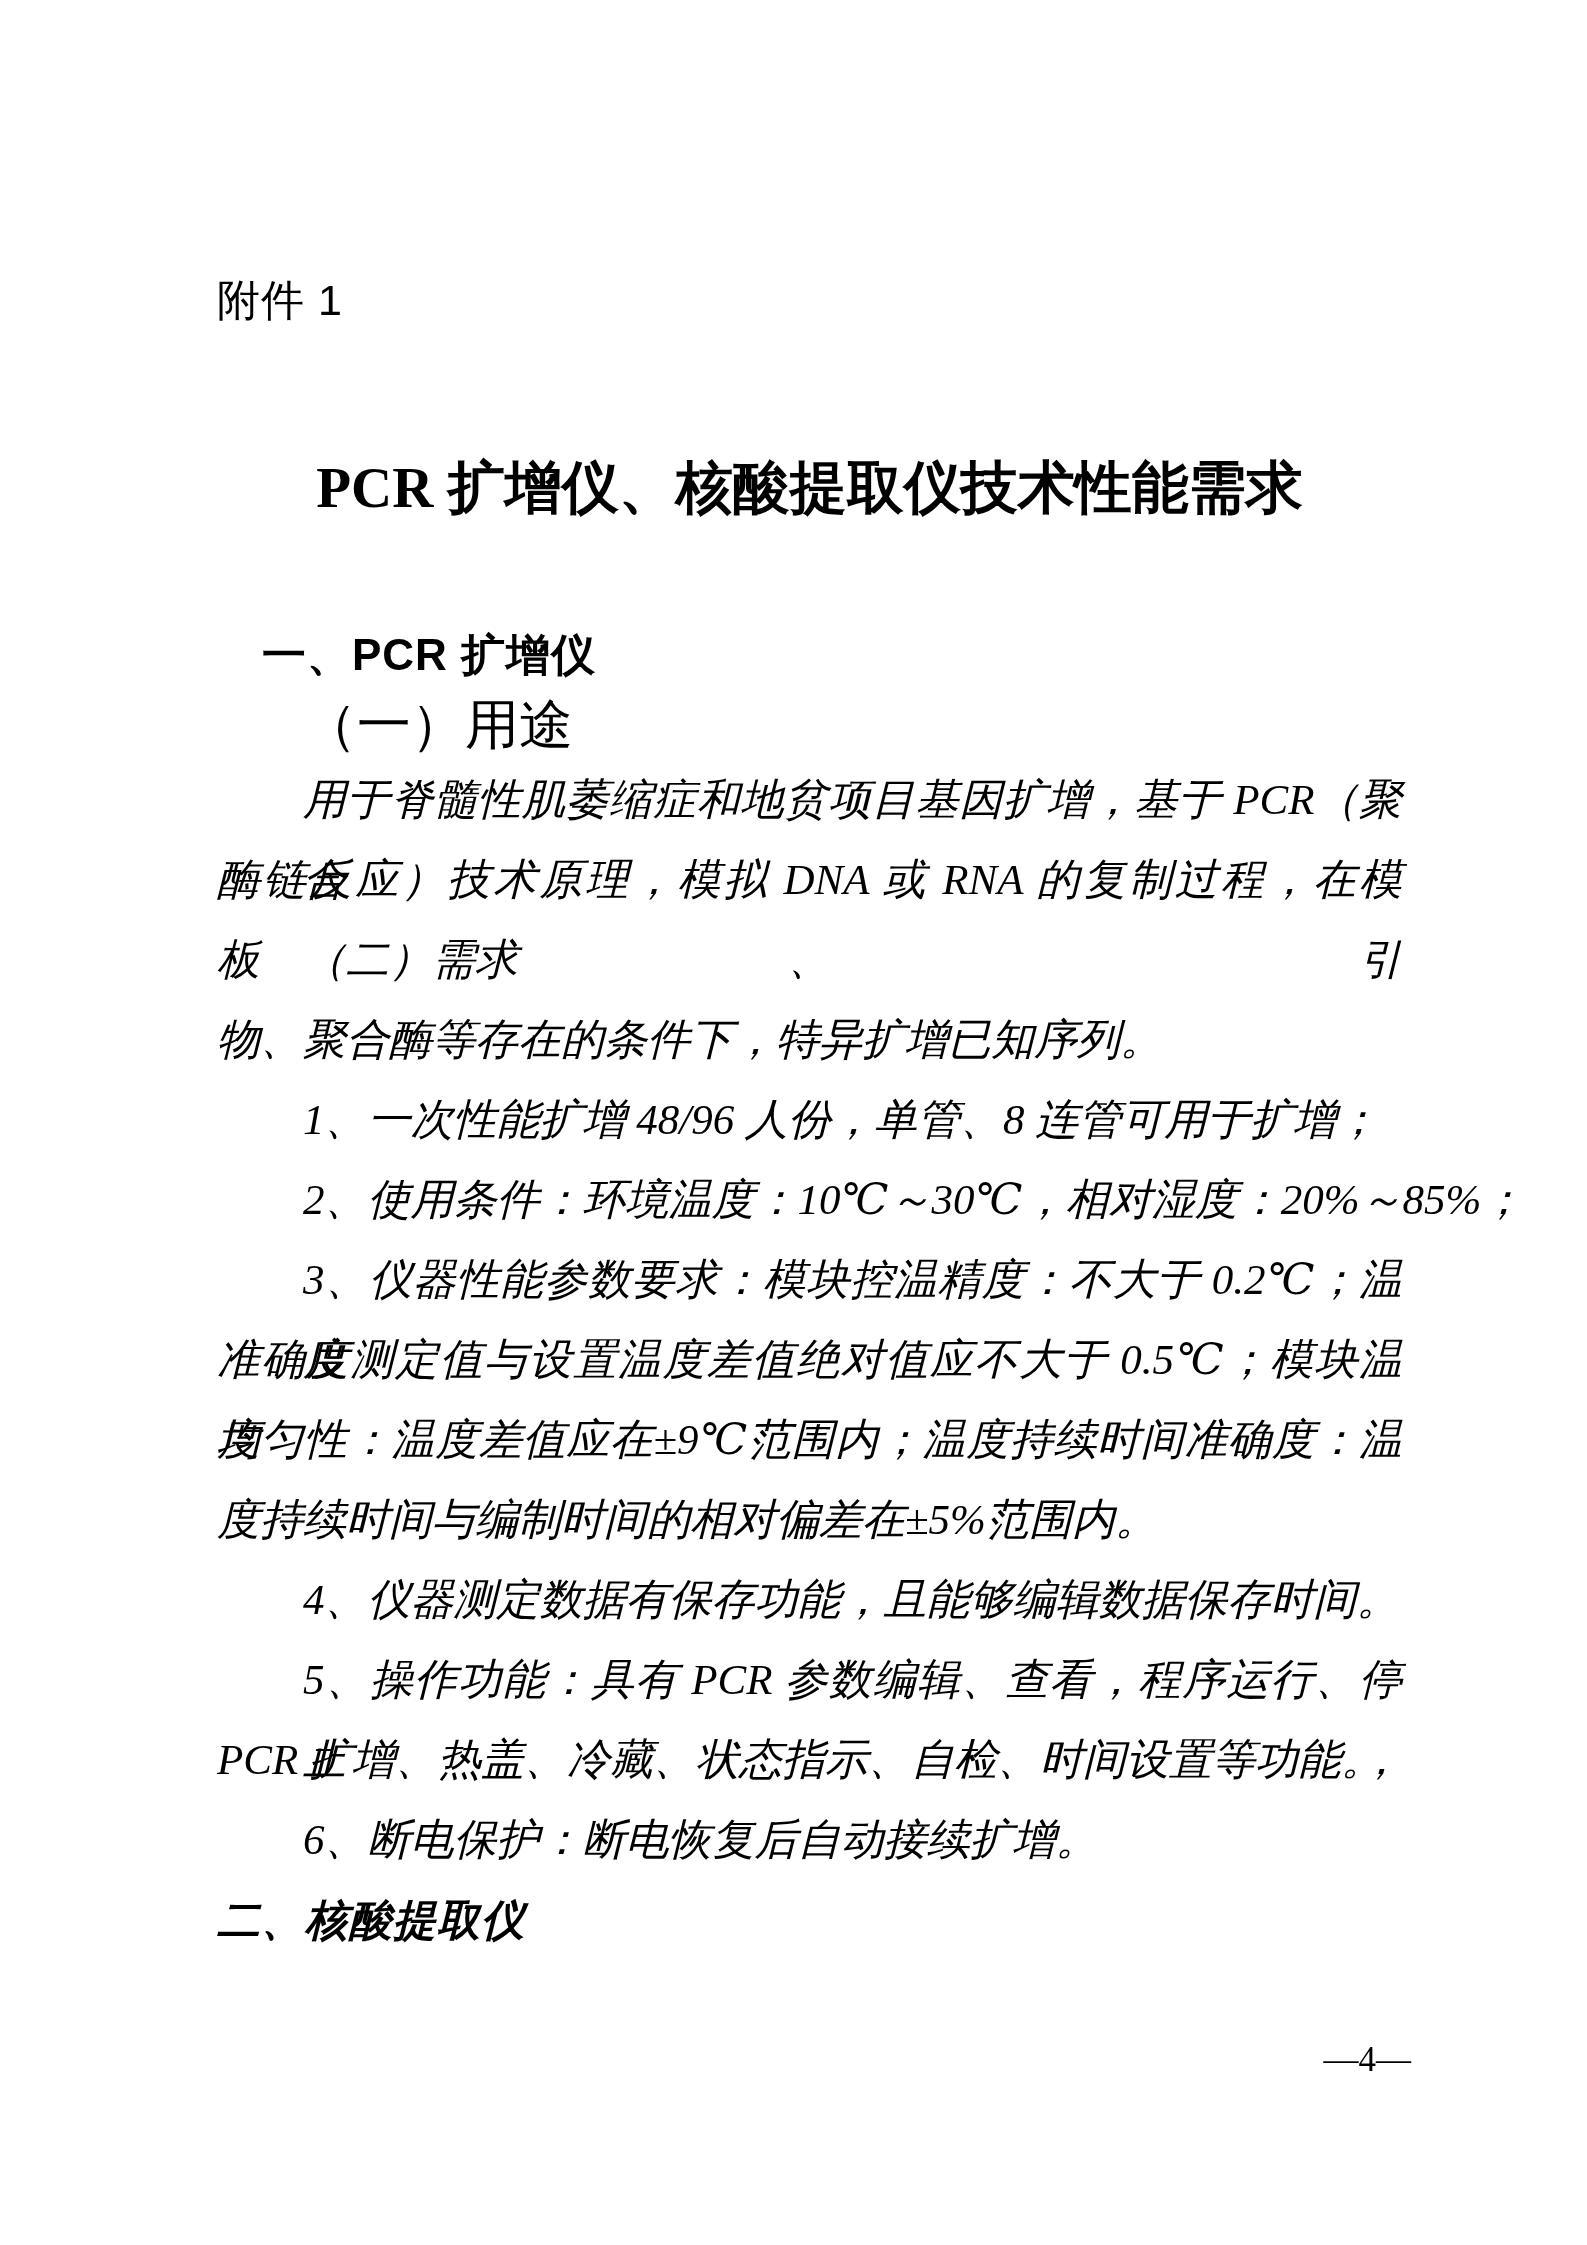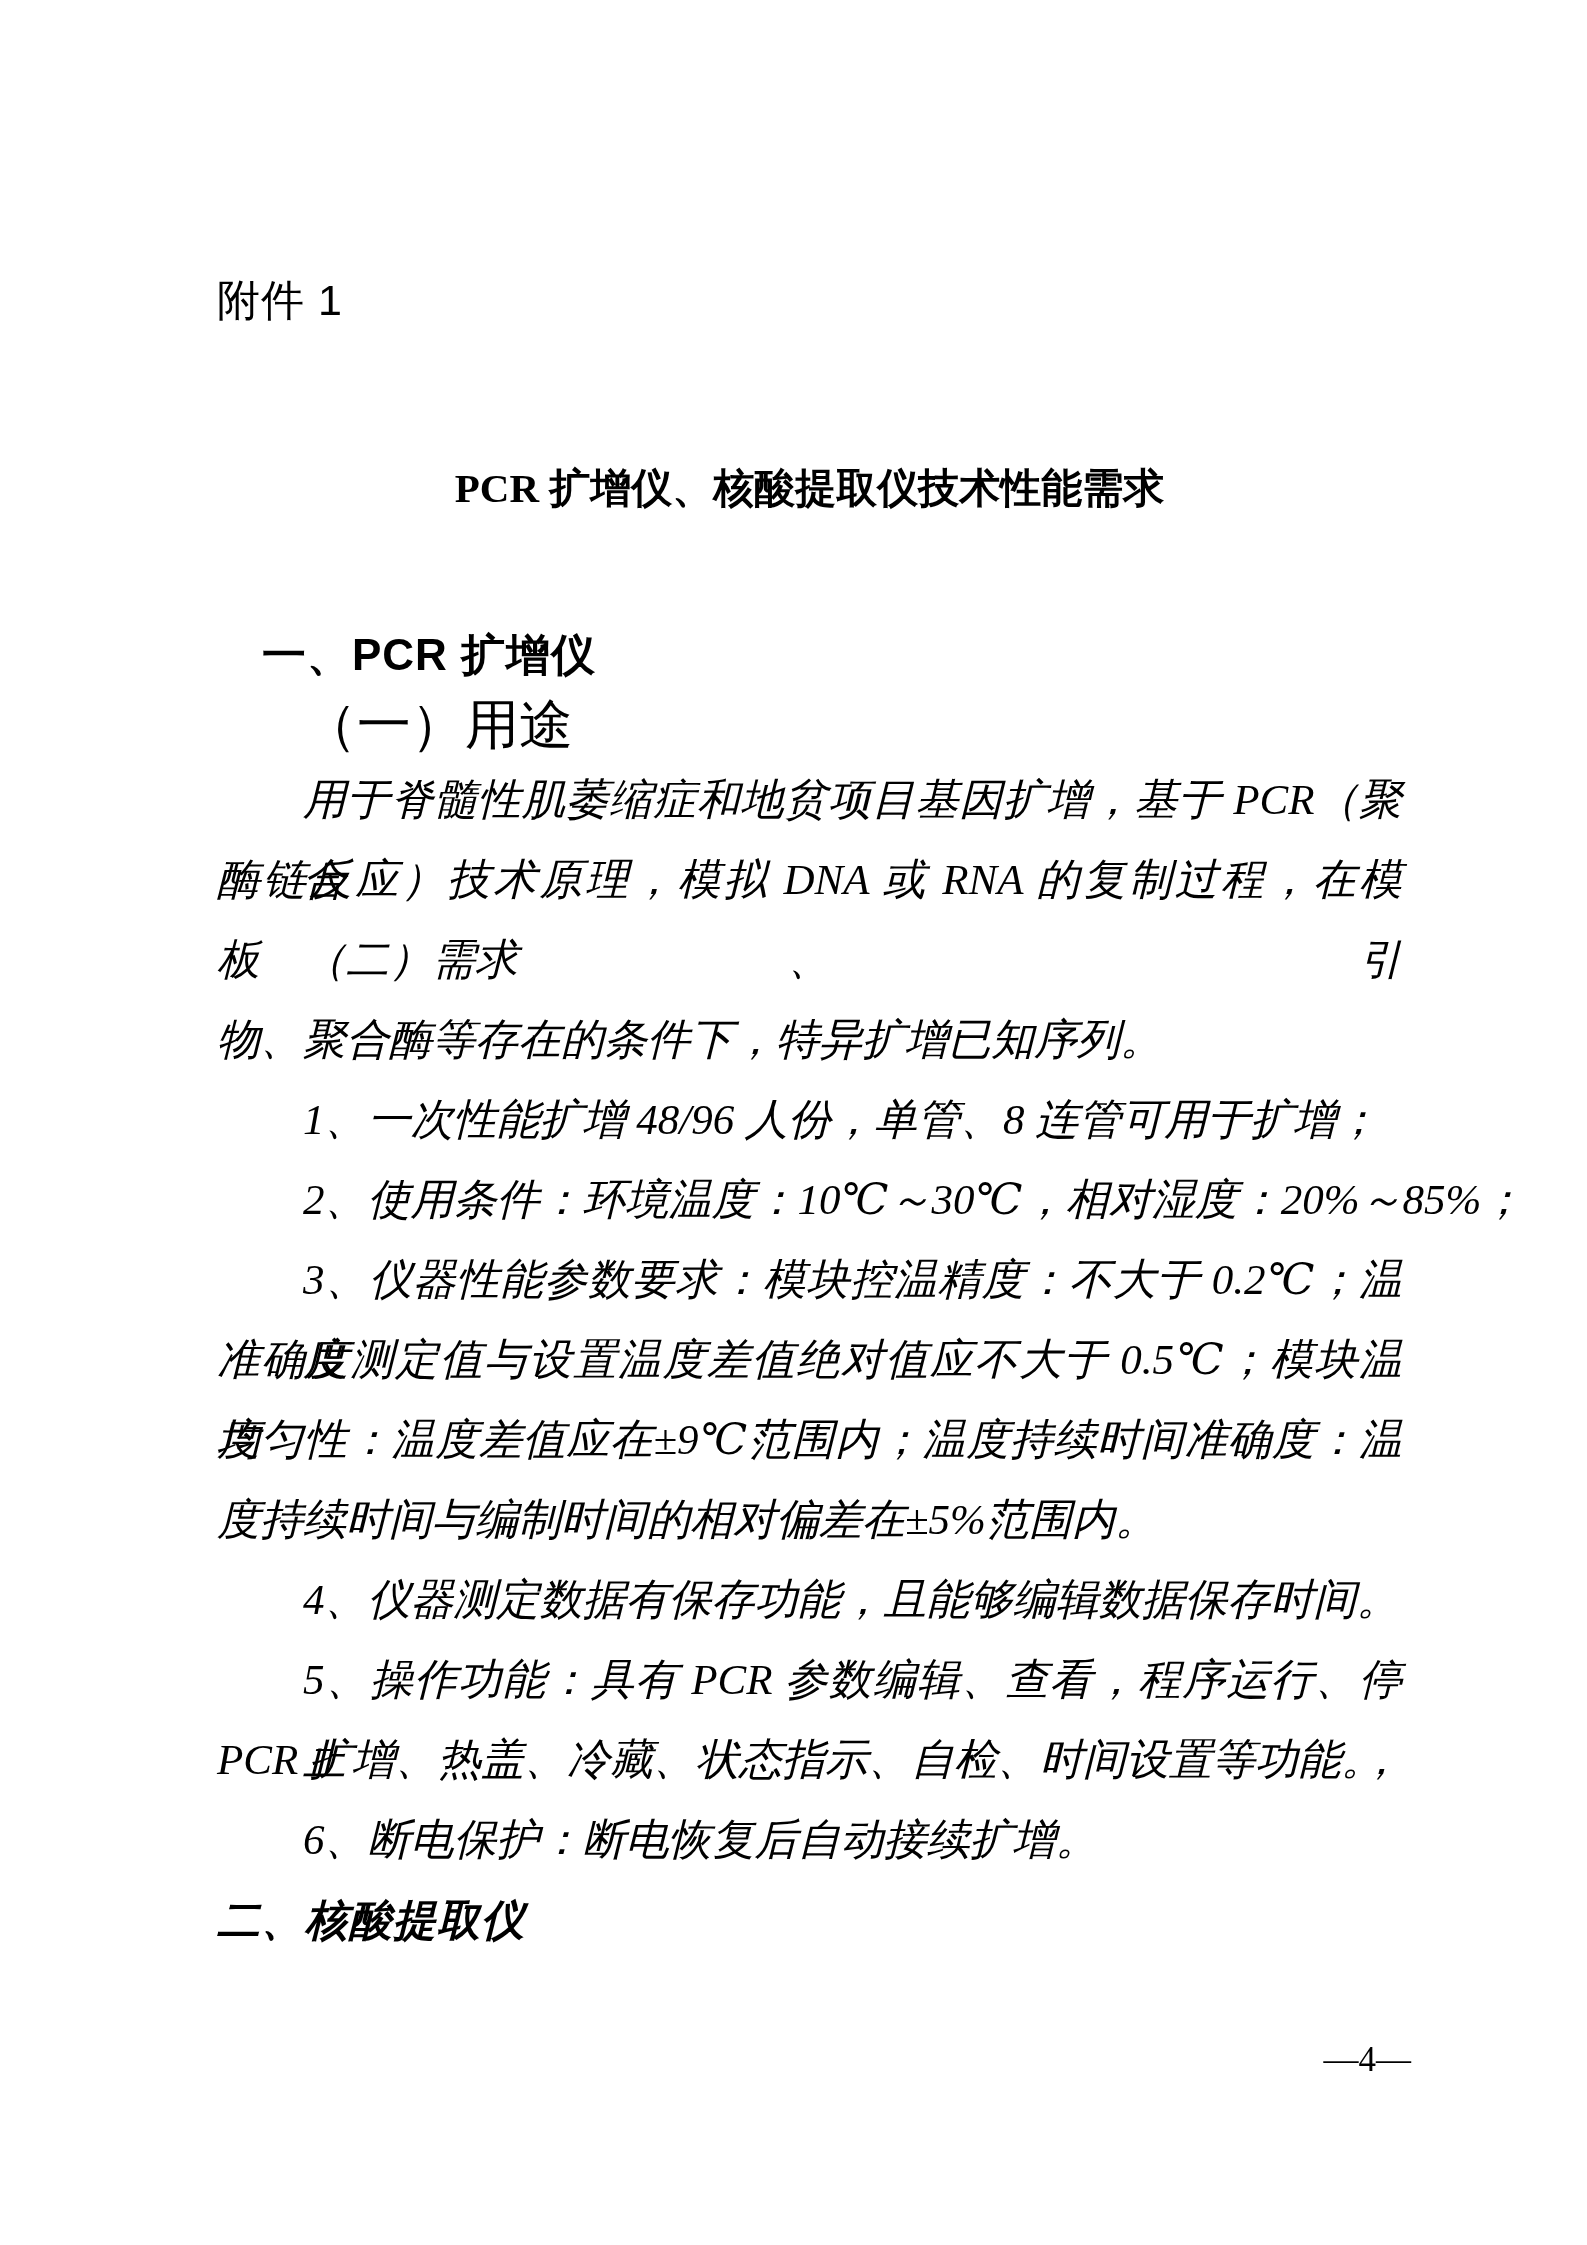--- a/index.html
+++ b/index.html
@@ -23,21 +23,21 @@
     height: 44px;
     line-height: 44px;
     font-size: 43px;
     font-family: "Liberation Sans", "DejaVu Sans", sans-serif;
     letter-spacing: 1px;
   }
   .title {
     margin-top: 130px;
     height: 72px;
     line-height: 72px;
-    font-size: 41px;
+    font-size: 57px;
     font-weight: bold;
     text-align: center;
     font-family: "Liberation Serif", "DejaVu Serif", serif;
     white-space: nowrap;
   }
   .h2head {
     margin-top: 96px;
     height: 70px;
     line-height: 70px;
     margin-left: 45px;

